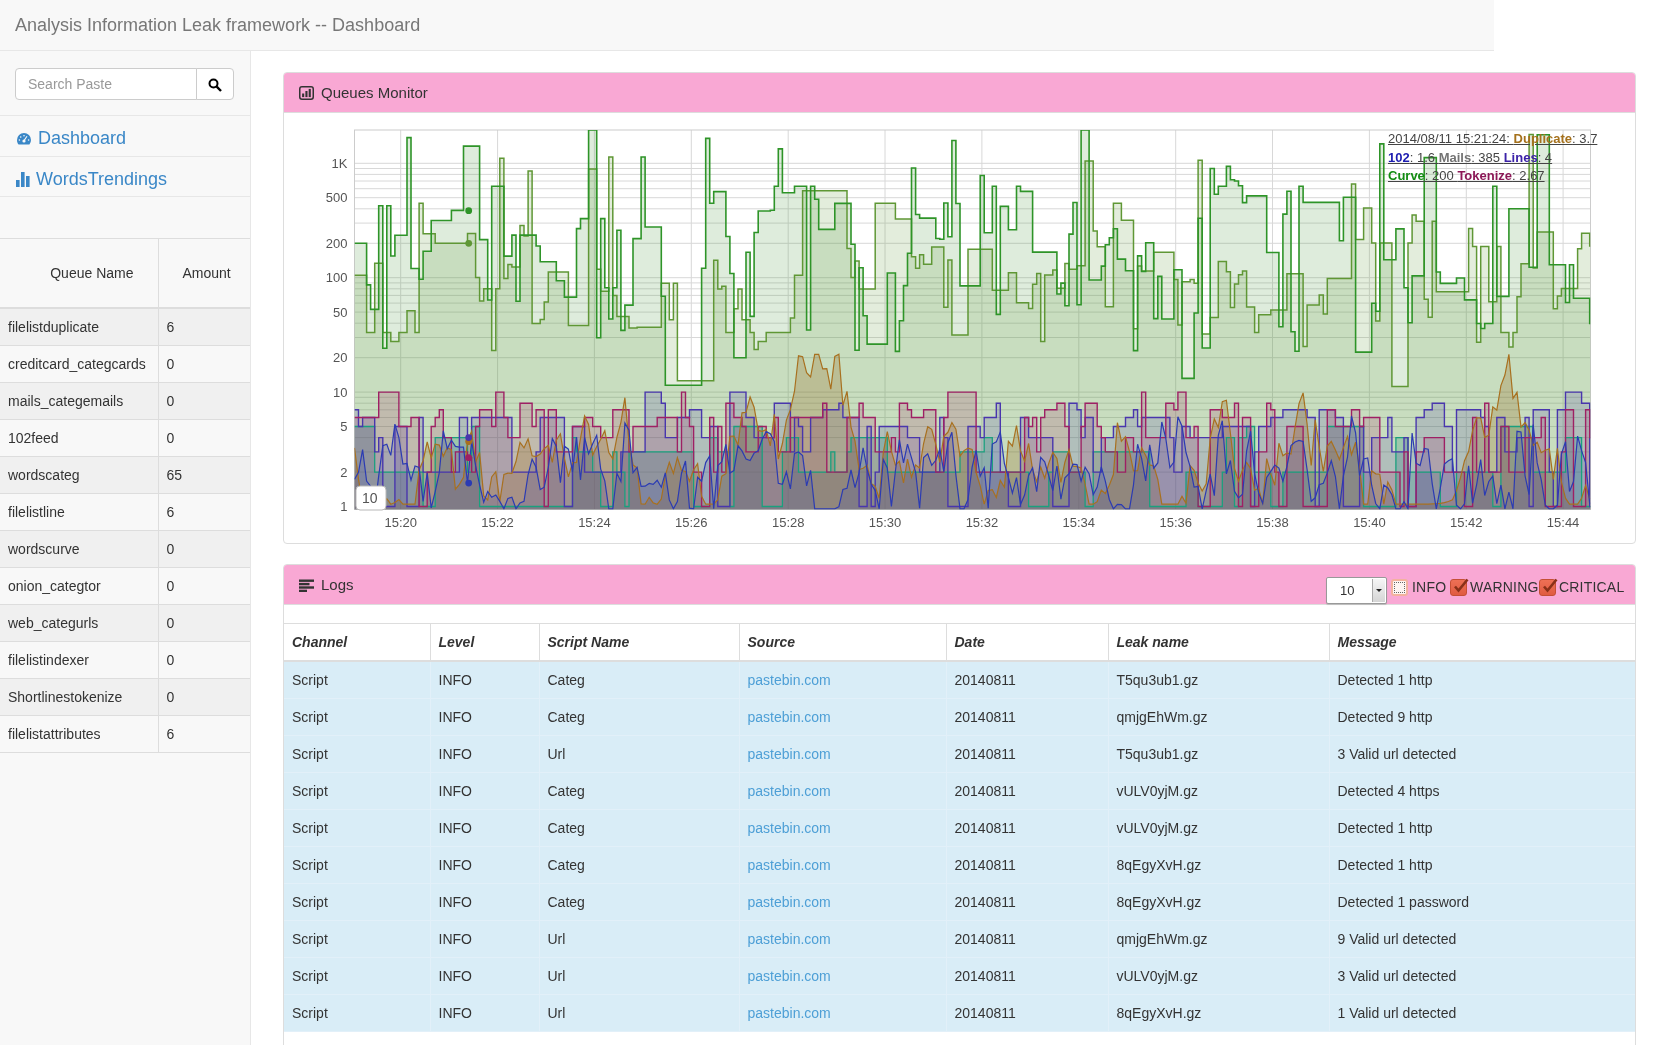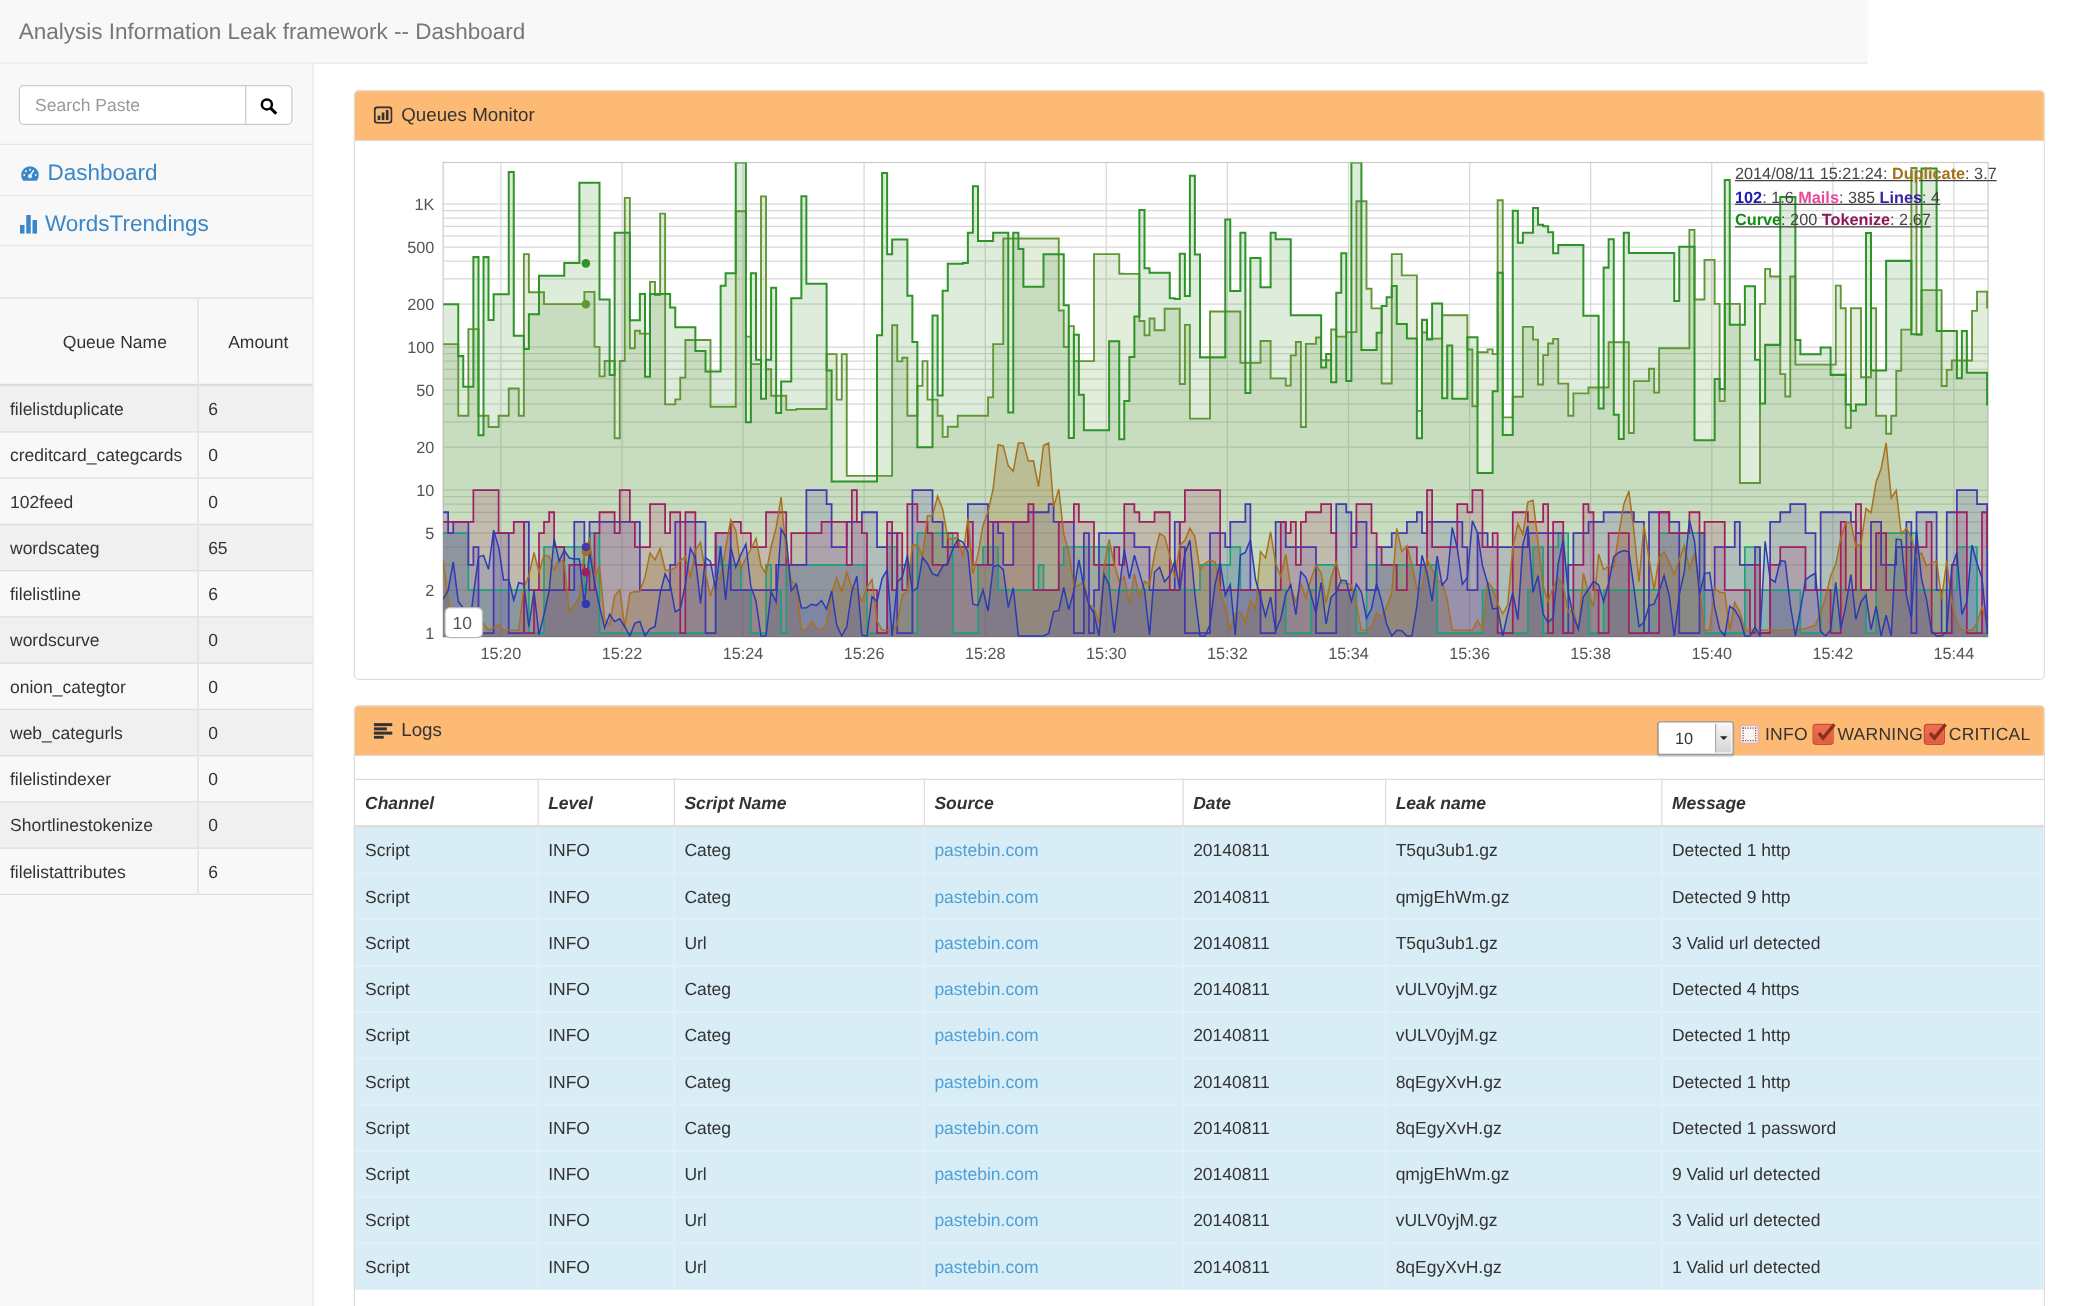--- a/index.html
+++ b/index.html
@@ -24,21 +24,21 @@
 table.side { position:absolute; left:0; top:187px; width:250px; table-layout:fixed;
   border-collapse:collapse; font-size:14px; color:#333; }
 table.side th { text-align:right; font-weight:normal; padding:24px; line-height:20px;
   border-bottom:2px solid #ddd; border-top:1px solid #ddd; }
 table.side td { padding:8px; line-height:20px; border-top:1px solid #ddd; }
 table.side tr.odd td { background:#f0f0f0; }
 table.side td.c2, table.side th.c2 { border-left:1px solid #ddd; }
 table.side tr:last-child td { border-bottom:1px solid #ddd; }
 .panel { position:absolute; left:283px; width:1353px; background:#fff;
   border:1px solid #ddd; border-radius:4px; }
-.phead { height:40px; background:#fdba74; border-bottom:1px solid #ddd;
+.phead { height:40px; background:#f9a8d4; border-bottom:1px solid #ddd;
   border-radius:3px 3px 0 0; line-height:39px; padding-left:15px;
   color:#333; font-size:15px; }
 .phead svg.picon { vertical-align:-2px; margin-right:7px; }
 #panel1 { top:72px; height:472px; }
 #panel2 { top:564px; height:500px; }
 .lcontrols { position:absolute; left:0; top:0; width:1351px; height:43px; }
 .lcontrols > * { position:absolute; }
 .lsel { width:61px; height:27px;
   background:#fff; border:1px solid #999; border-radius:2px; box-shadow:0 1px 1px rgba(0,0,0,.15);
   font-size:13px; color:#333; }
@@ -108,20 +108,24 @@
         <tr>
           <th>Queue Name</th>
           <th class="c2">Amount</th>
         </tr>
     <tr class="odd">
           <td>filelistduplicate</td>
           <td class="c2">6</td>
         </tr>
         <tr>
           <td>creditcard_categcards</td>
+          <td class="c2">0</td>
+        </tr>
+        <tr class="odd">
+          <td>mails_categemails</td>
           <td class="c2">0</td>
         </tr>
         <tr>
           <td>102feed</td>
           <td class="c2">0</td>
         </tr>
         <tr class="odd">
           <td>wordscateg</td>
           <td class="c2">65</td>
         </tr>
@@ -256,21 +260,21 @@
         <text x="63.5" y="134.8" text-anchor="end">200</text>
         <text x="63.5" y="89.2" text-anchor="end">500</text>
         <text x="63.5" y="54.8" text-anchor="end">1K</text>
       </g>
       <g>
         <rect x="72" y="373" width="30" height="24" rx="4" fill="#fff" stroke="#b8b8b8"></rect>
         <text x="78" y="390" font-size="14px" fill="#555">10</text>
       </g>
     </svg>
   <div class="legend">2014/08/11 15:21:24: <b style="color:#a5711c">Duplicate</b>: 3.7<br>
-<b style="color:#1c1cb0">102</b>: 1.6 <b style="color:#ec4899">Mails</b>: 385 <b style="color:#3c22a8">Lines</b>: 4<br>
+<b style="color:#1c1cb0">102</b>: 1.6 <b style="color:#737373">Mails</b>: 385 <b style="color:#3c22a8">Lines</b>: 4<br>
 <b style="color:#128c12">Curve</b>: 200 <b style="color:#8c1857">Tokenize</b>: 2.67</div>
 </div>
 <div class="panel" id="panel2">
   <div class="phead"><svg class="picon" width="15" height="13" viewBox="0 0 15 13">
         <rect x="0" y="0.5" width="15" height="2.4" fill="#333"></rect>
         <rect x="0" y="3.9" width="10.5" height="2.4" fill="#333"></rect>
         <rect x="0" y="7.3" width="15" height="2.4" fill="#333"></rect>
         <rect x="0" y="10.7" width="8" height="2.4" fill="#333"></rect>
       </svg>Logs</div>
   <div class="lcontrols">

